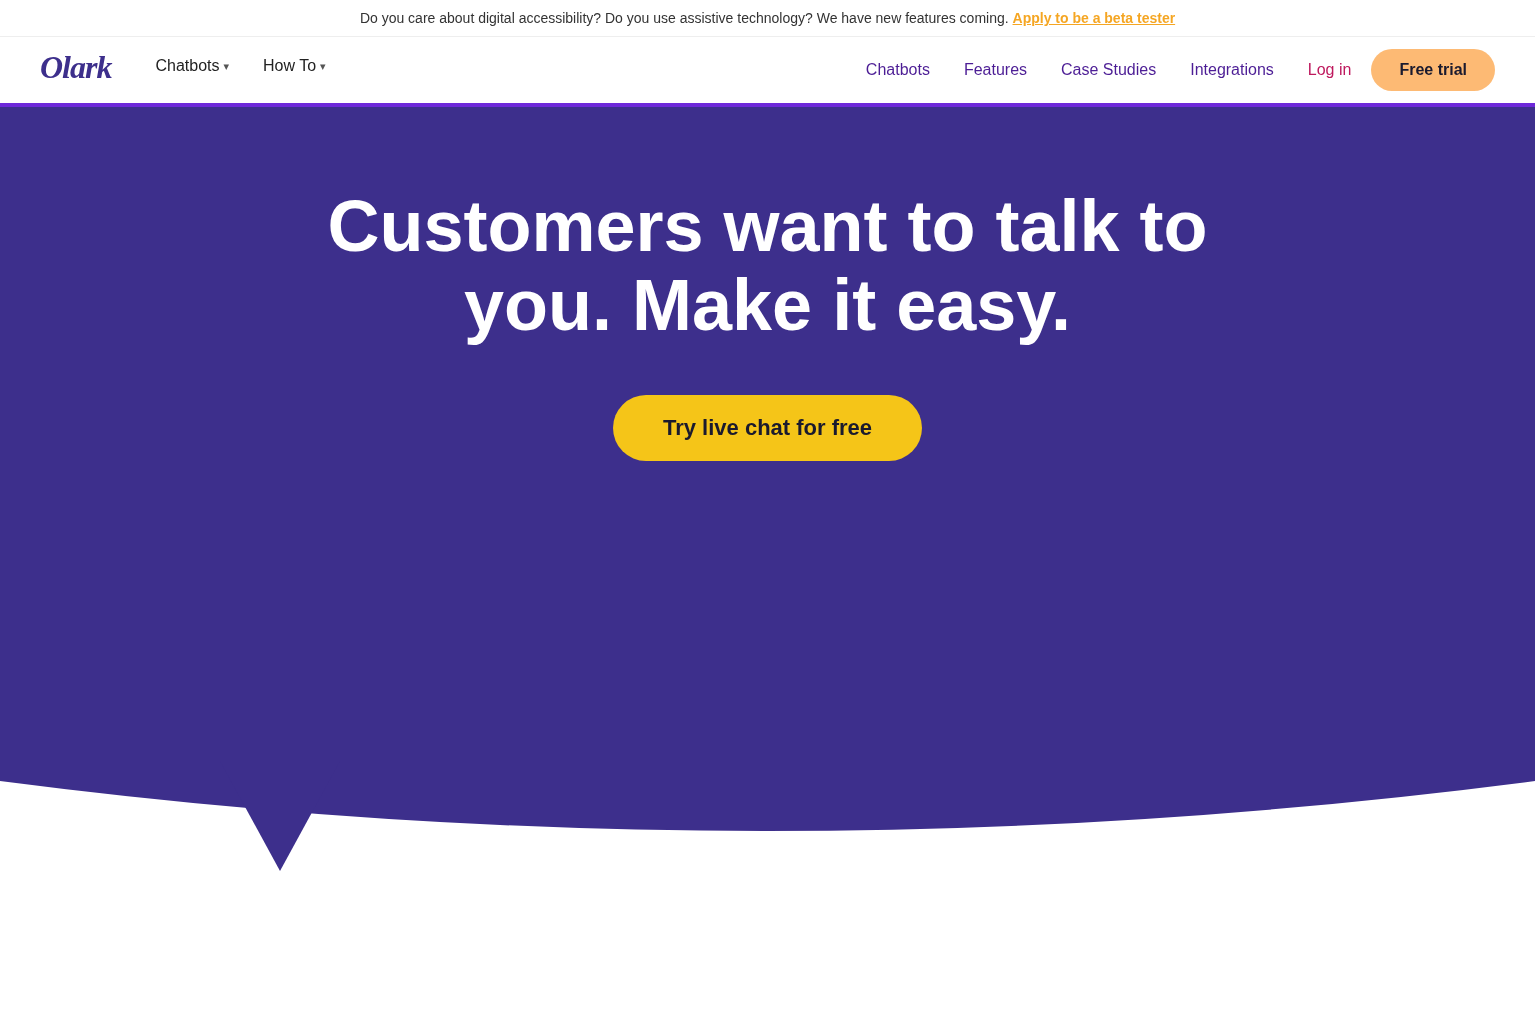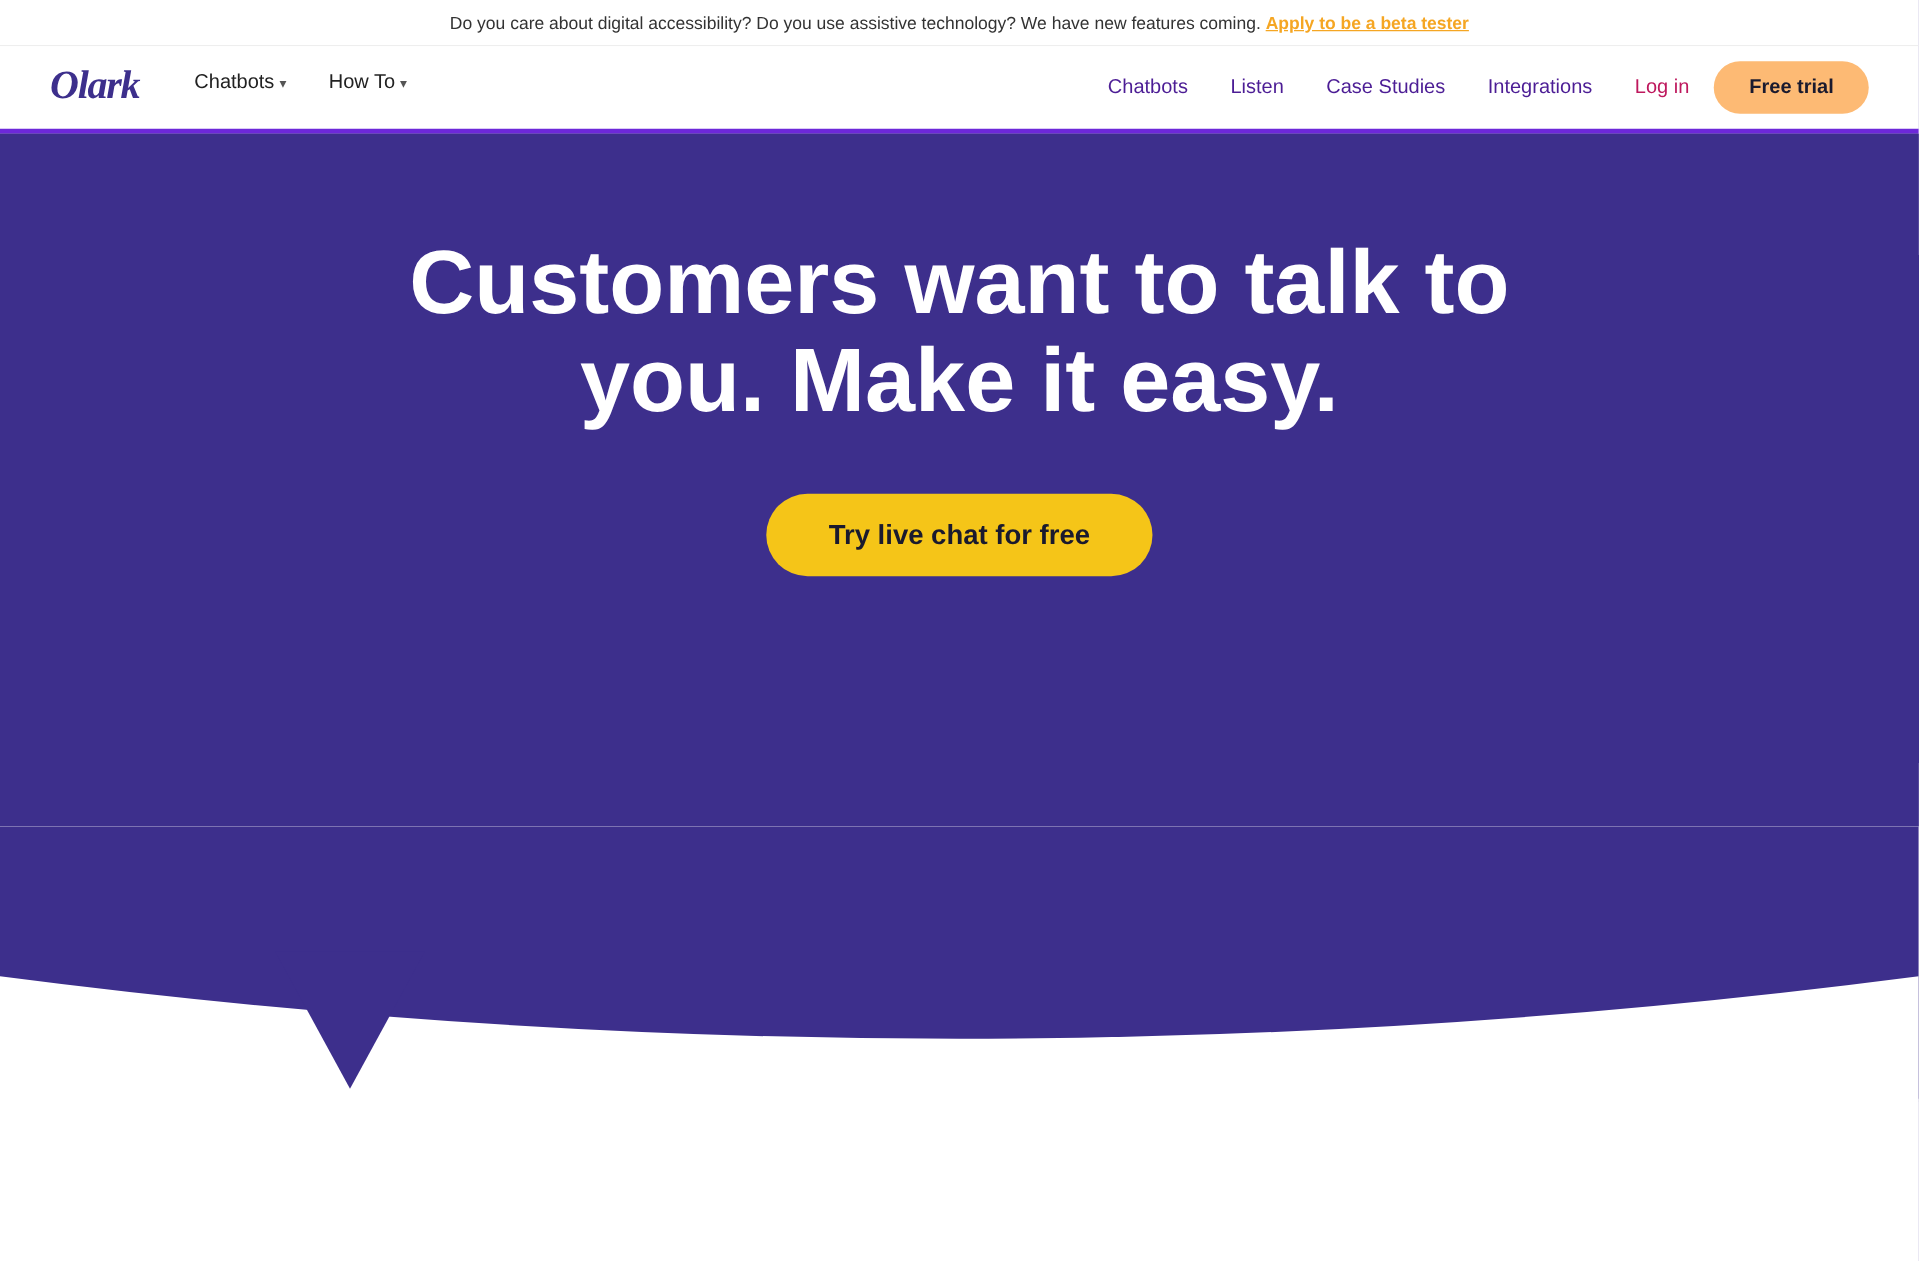--- a/index.html
+++ b/index.html
@@ -164,21 +164,21 @@
     <a href="#" class="nav-item">
       <span>How To</span>
       <span class="chevron">▾</span>
     </a>
   </div>
 
   <div class="nav-spacer"></div>
 
   <div class="nav-right">
     <a href="#" class="nav-link">Chatbots</a>
-    <a href="#" class="nav-link">Listen</a>
+    <a href="#" class="nav-link">Features</a>
     <a href="#" class="nav-link">Case Studies</a>
     <a href="#" class="nav-link">Integrations</a>
     <a href="#" class="nav-link login-link">Log in</a>
     <a href="#" class="free-trial-btn">Free trial</a>
   </div>
 </nav>
 
 <div class="hero-wrapper">
   <div class="hero">
     <h1 class="hero-title">Customers want to talk to you. Make it easy.</h1>

